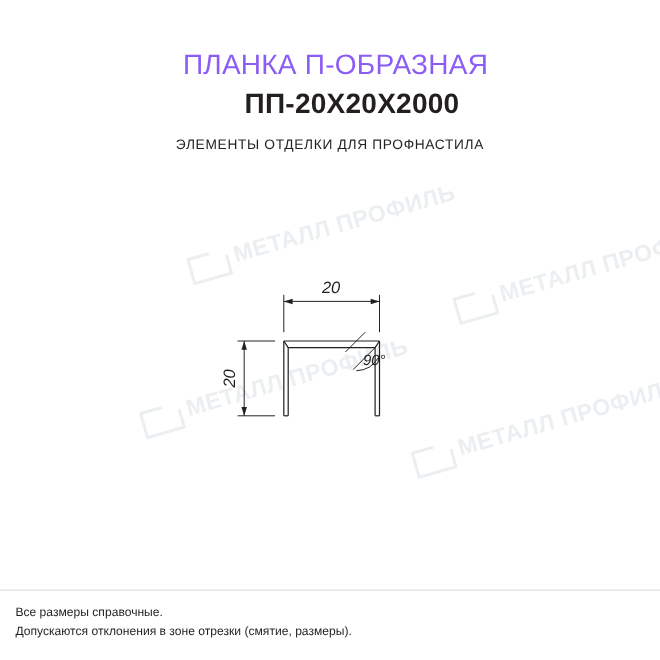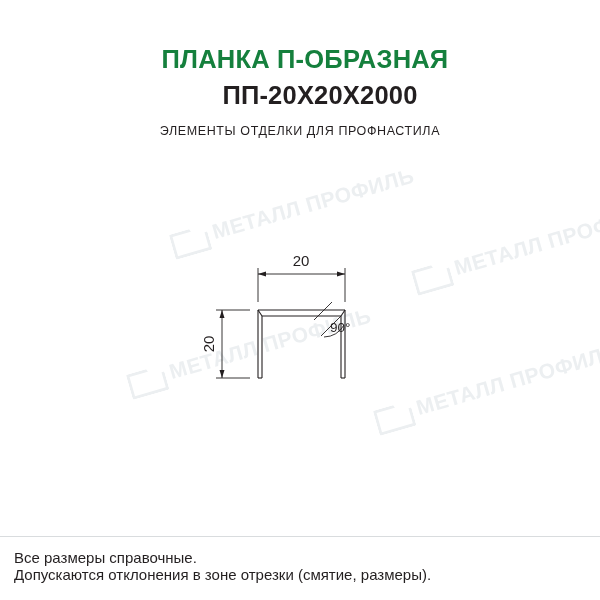--- a/index.html
+++ b/index.html
@@ -24,24 +24,24 @@
   
   .header {
     position: absolute;
     top: 44px;
     left: 0;
     width: 600px;
     text-align: center;
   }
   .title-1 {
     font-size: 25.5px;
-    font-weight: bold;
+    font-weight: normal;
     letter-spacing: 0.2px;
     line-height: 30px;
-    color: #15803d;
+    color: #8b5cf6;
     white-space: nowrap;
     padding-left: 10px;
   }
   .title-2 {
     font-size: 25.5px;
     font-weight: bold;
     letter-spacing: 0.2px;
     line-height: 30px;
     margin-top: 6px;
     color: #231f20;
@@ -91,37 +91,38 @@
   .wm-3 { left: 125px; top: 372px; transform: rotate(-16deg); }
   .wm-4 { left: 372px; top: 408px; transform: rotate(-16deg); }
 
   
   .drawing {
     position: absolute;
     left: 0;
     top: 150px;
     width: 600px;
     height: 350px;
+    font-style: italic;
   }
 
   
   .footer-rule {
     position: absolute;
     left: 0;
     top: 536px;
     width: 600px;
     height: 1px;
     background: #d9dcde;
   }
   .footer {
     position: absolute;
     left: 14px;
     top: 549px;
     width: 572px;
-    font-size: 15px;
+    font-size: 11px;
     line-height: 17px;
     color: #231f20;
   }
 </style>
 </head>
 <body>
 
 <div class="page">
 
   <div class="wm wm-1">

